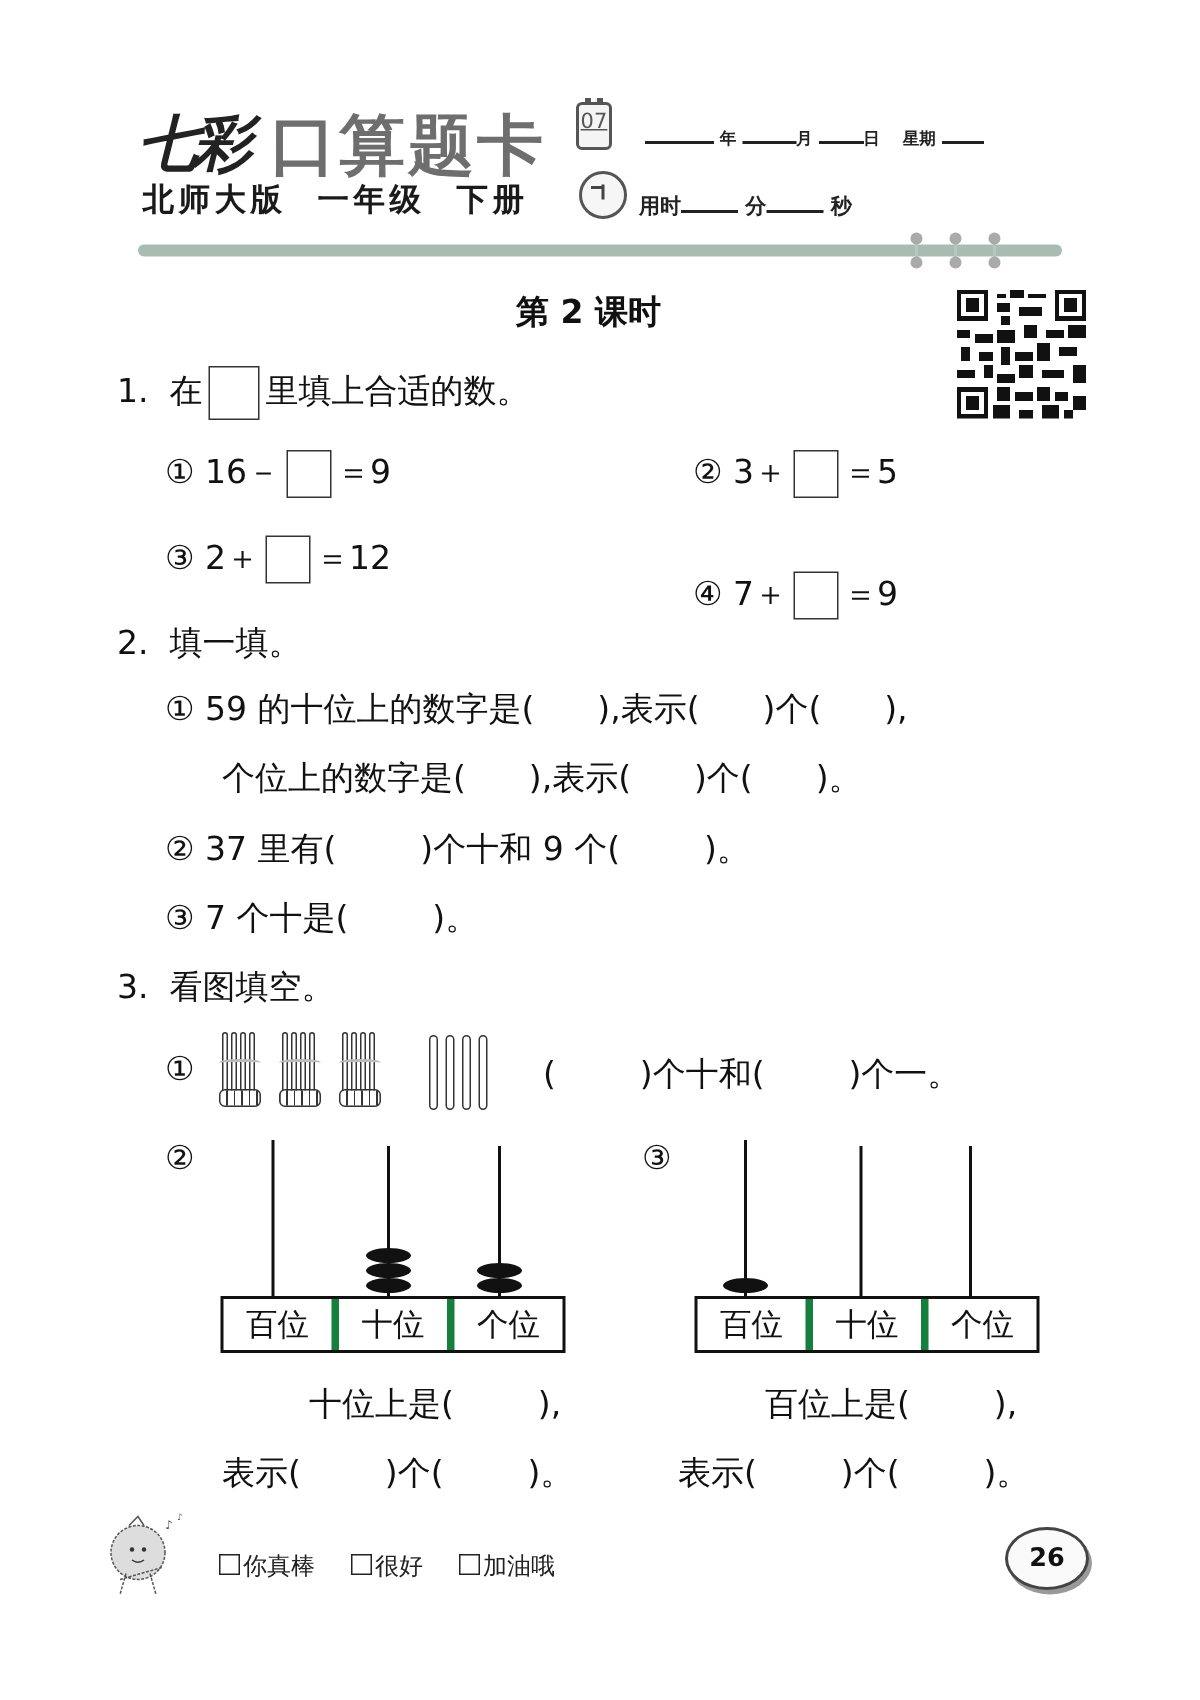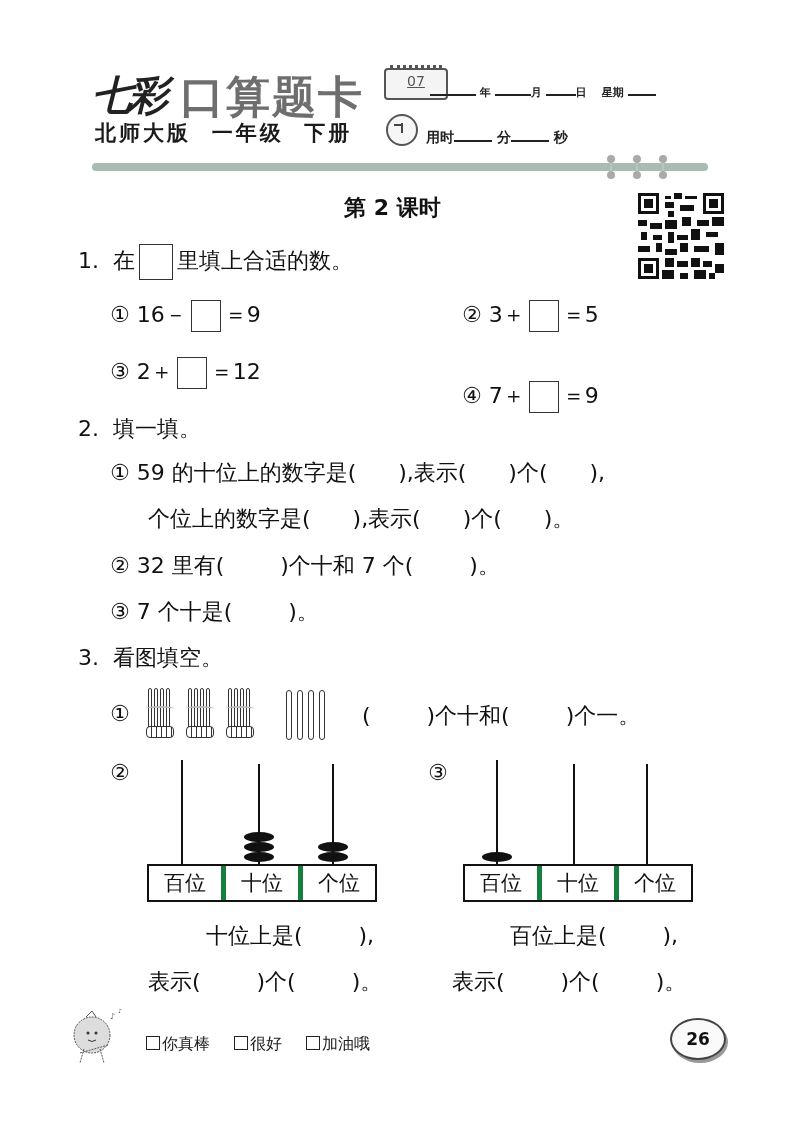--- a/index.html
+++ b/index.html
@@ -15,21 +15,21 @@
   }
   .logo-main {
     left: 180px; top: 68px; font-weight: bold; font-size: 44px; color: #6e6e6e;
     letter-spacing: 2px;
   }
   .subtitle {
     left: 95px; top: 119px; font-weight: bold; font-size: 21px; color: #1a1a1a;
     letter-spacing: 3px; white-space: pre;
   }
   .cal-icon {
-    left: 384px; top: 68px; width: 64px; height: 32px; border: 2px solid #555;
+    left: 384px; top: 68px; width: 24px; height: 32px; border: 2px solid #555;
     border-radius: 4px; background: #f4f4f4; box-sizing: border-box;
   }
   .cal-icon .rings { position: absolute; left: 4px; right: 4px; top: -5px; height: 6px;
     border-top: 3px dotted #555; }
   .cal-icon .num { position: absolute; left: 0; right: 0; top: 3px; text-align: center;
     font-size: 14px; color: #555; text-decoration: underline; }
   .date-line {
     left: 430px; top: 80px; font-size: 11px; font-weight: bold; color: #222; white-space: pre;
   }
   .blank { display: inline-block; border-bottom: 2px solid #222; height: 14px; vertical-align: baseline; }
@@ -151,21 +151,21 @@
 <div class="abs q-title" style="left:78px; top:244px;"><span>1.  在</span><span class="box" style="width:34px;height:36px"></span><span>里填上合适的数。</span></div>
 
 <div class="abs sub" style="left:110px; top:300px;"><span>①</span><span> 16－</span><span class="box"></span><span>＝9</span></div>
 <div class="abs sub" style="left:462px; top:300px;"><span>②</span><span> 3＋</span><span class="box"></span><span>＝5</span></div>
 <div class="abs sub" style="left:110px; top:357px;"><span>③</span><span> 2＋</span><span class="box"></span><span>＝12</span></div>
 <div class="abs sub" style="left:462px; top:357px;margin-top:24px;"><span>④</span><span> 7＋</span><span class="box"></span><span>＝9</span></div>
 
 <div class="abs q-title" style="left:78px; top:414px;">2.  填一填。</div>
 <div class="abs sub" style="left:110px; top:458px;">① 59 的十位上的数字是(      ),表示(      )个(      ),</div>
 <div class="abs sub" style="left:148px; top:504px;">个位上的数字是(      ),表示(      )个(      )。</div>
-<div class="abs sub" style="left:110px; top:551px;">② 32 里有(        )个十和 7 个(        )。</div>
+<div class="abs sub" style="left:110px; top:551px;">② 37 里有(        )个十和 9 个(        )。</div>
 <div class="abs sub" style="left:110px; top:597px;">③ 7 个十是(        )。</div>
 
 <div class="abs q-title" style="left:78px; top:643px;">3.  看图填空。</div>
 
 <div class="abs sub" style="left:110px; top:701px;">①</div>
 <div class="abs" style="left:146px; top:688px; width:200px; height:56px;">
   <div class="bundle" style="left:0px">
     <div class="stick" style="left:2px"></div>
       <div class="stick" style="left:8px"></div>
       <div class="stick" style="left:14px"></div>

